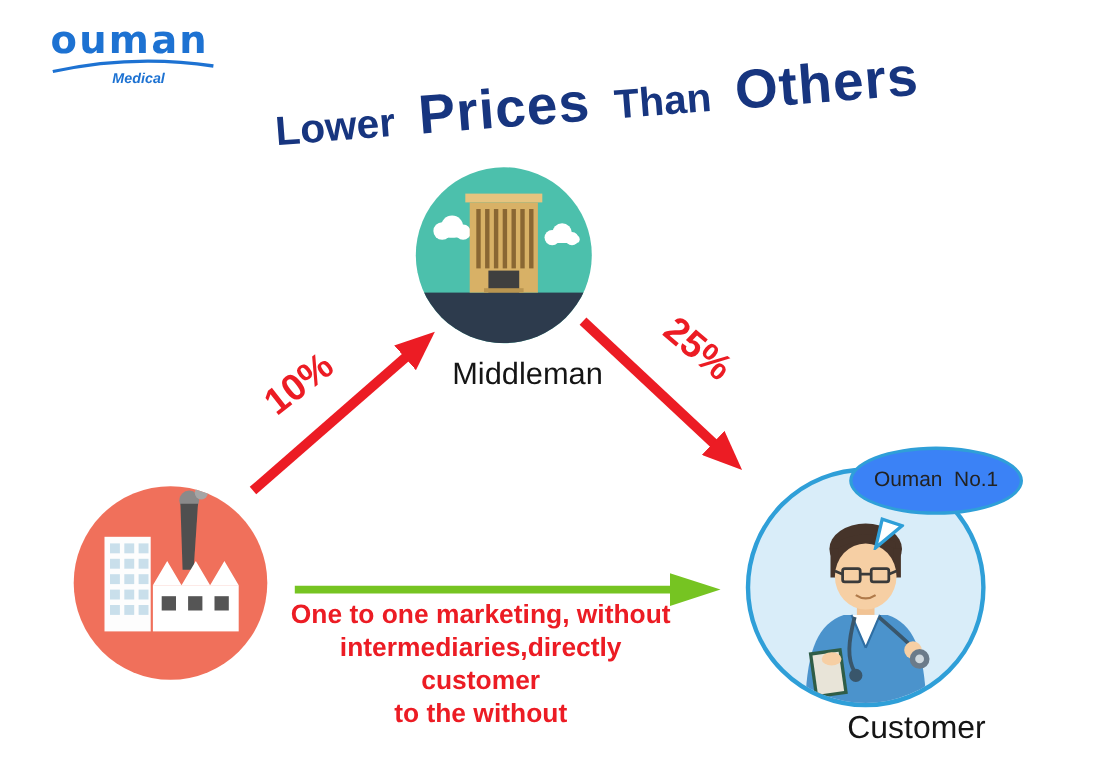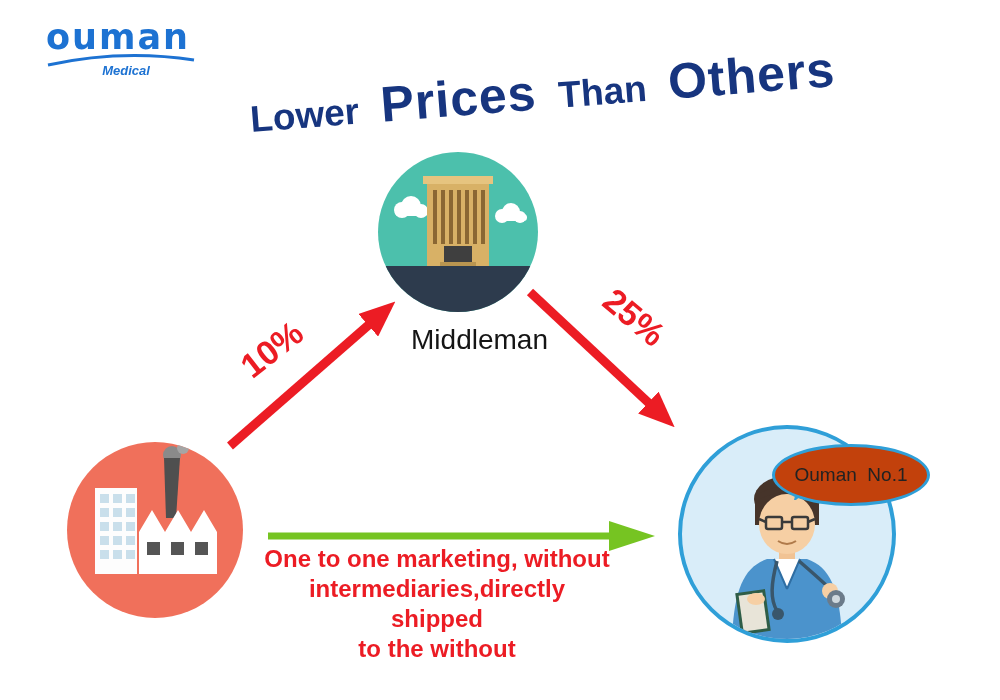--- a/index.html
+++ b/index.html
@@ -33,21 +33,21 @@
   
   .pct{position:absolute;color:#ec1c24;font-weight:bold;font-size:34px;}
   .pct-10{left:238px;top:330px;transform:rotate(-38deg);}
   .pct-25{left:600px;top:298px;transform:rotate(40deg);}
 
   
   .direct-text{position:absolute;left:262px;top:544px;width:350px;text-align:center;
                color:#ec1c24;font-weight:bold;font-size:24px;line-height:1.25;}
 
   
-  .bubble{position:absolute;left:772px;top:444px;width:152px;height:56px;background:#c2410c;
+  .bubble{position:absolute;left:772px;top:406px;width:152px;height:56px;background:#3b82f6;
           border:3px solid #2f9fd8;border-radius:50%;display:flex;align-items:center;justify-content:center;
           font-size:19px;color:#222;white-space:pre;z-index:3;}
   .bubble-tail{position:absolute;left:792px;top:470px;z-index:2;}
 
   .arrows{position:absolute;left:0;top:0;pointer-events:none;}
 </style>
 </head>
 <body>
 
 <div class="canvas">
@@ -173,23 +173,24 @@
       <ellipse cx="74" cy="170" rx="9" ry="6" fill="#f6cfa4"></ellipse>
       <circle cx="148" cy="162" r="8" fill="#f6cfa4"></circle>
       <circle cx="154" cy="170" r="9" fill="#6b7b8a"></circle>
       <circle cx="154" cy="170" r="4" fill="#cfd8de"></circle>
     </svg>
   </div>
   <svg class="bubble-tail" width="30" height="30" viewBox="0 0 30 30">
     <polygon points="4,28 10,2 28,8" fill="#ffffff" stroke="#2f9fd8" stroke-width="3"></polygon>
   </svg>
   <div class="bubble">Ouman  No.1</div>
+  <div class="node-label label-customer">Customer</div>
 
   <div class="pct pct-10">10%</div>
   <div class="pct pct-25">25%</div>
 
   <div class="direct-text">
     <div>One to one marketing, without</div>
-    <div>intermediaries,directly shipped</div>
+    <div>intermediaries,directly customer</div>
     <div>to the without</div>
   </div>
 
 </div>
 
 </body></html>

